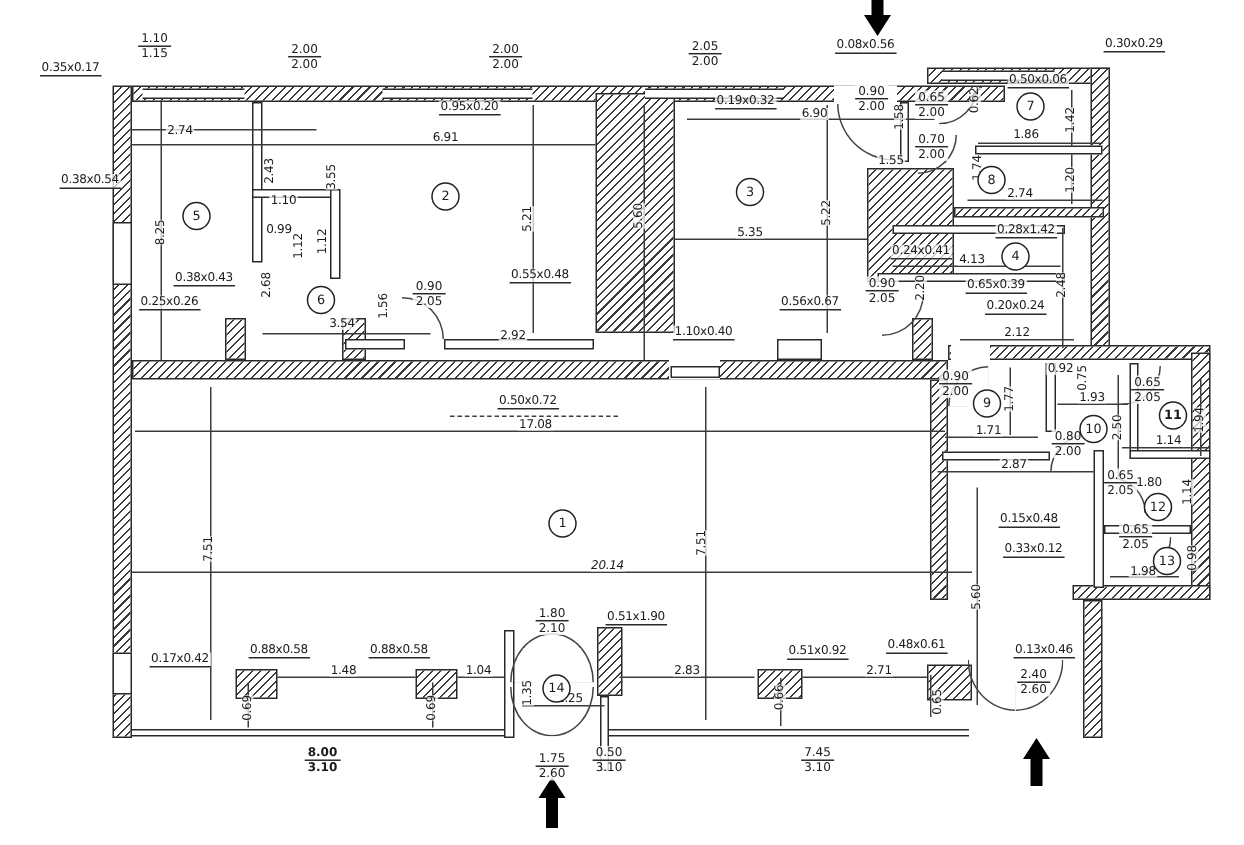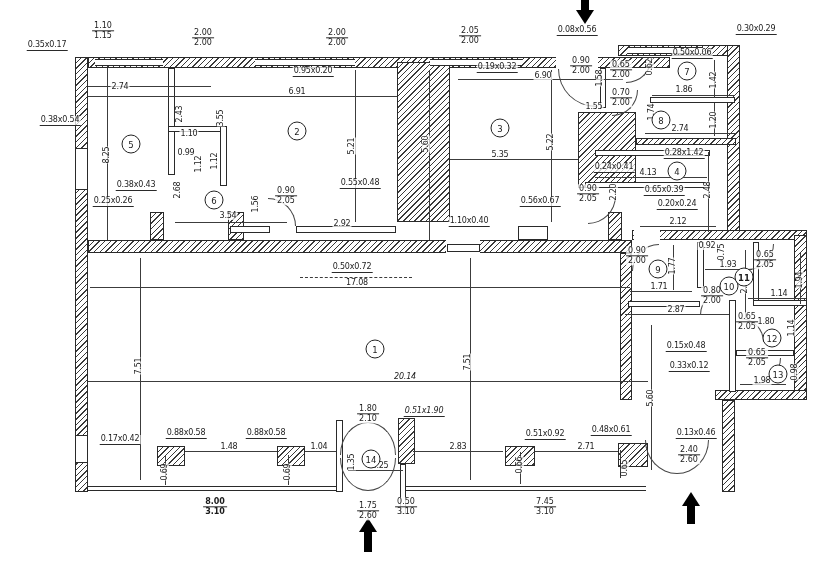--- a/index.html
+++ b/index.html
@@ -200,21 +200,21 @@
   <span class="dim" style="left:676px;top:310px;">2.87</span>
   <span class="dim" style="left:766px;top:322px;">1.80</span>
   <span class="dim u" style="left:686px;top:347px;">0.15x0.48</span>
   <span class="dim u" style="left:689px;top:367px;">0.33x0.12</span>
   <span class="dim" style="left:762px;top:381px;">1.98</span>
   <span class="dim u" style="left:120px;top:440px;">0.17x0.42</span>
   <span class="dim u" style="left:186px;top:434px;">0.88x0.58</span>
   <span class="dim u" style="left:266px;top:434px;">0.88x0.58</span>
   <span class="dim" style="left:229px;top:447px;">1.48</span>
   <span class="dim" style="left:319px;top:447px;">1.04</span>
-  <span class="dim u" style="left:424px;top:412px;font-style:italic;">0.51x1.90</span>
+  <span class="dim u" style="left:424px;top:412px;">0.51x1.90</span>
   <span class="dim" style="left:458px;top:447px;">2.83</span>
   <span class="dim u" style="left:545px;top:435px;">0.51x0.92</span>
   <span class="dim" style="left:586px;top:447px;">2.71</span>
   <span class="dim u" style="left:611px;top:431px;">0.48x0.61</span>
   <span class="dim" style="left:380px;top:466px;">2.25</span>
   <span class="dim u" style="left:696px;top:434px;">0.13x0.46</span>
 
   <span class="vdim" style="left:107px;top:155px;">8.25</span>
   <span class="vdim" style="left:180px;top:114px;">2.43</span>
   <span class="vdim" style="left:221px;top:118px;">3.55</span>
@@ -331,21 +331,21 @@
   <span class="room" style="left:375px;top:349px;">1</span>
   <span class="room" style="left:297px;top:131px;">2</span>
   <span class="room" style="left:500px;top:128px;">3</span>
   <span class="room" style="left:677px;top:171px;">4</span>
   <span class="room" style="left:131px;top:144px;">5</span>
   <span class="room" style="left:214px;top:200px;">6</span>
   <span class="room" style="left:687px;top:71px;">7</span>
   <span class="room" style="left:661px;top:120px;">8</span>
   <span class="room" style="left:658px;top:269px;">9</span>
   <span class="room" style="left:729px;top:286px;">10</span>
-  <span class="room" style="left:744px;top:277px;font-weight:bold;">11</span>
+  <span class="room" style="left:782px;top:277px;font-weight:bold;">11</span>
   <span class="room" style="left:772px;top:338px;">12</span>
   <span class="room" style="left:778px;top:374px;">13</span>
   <span class="room" style="left:371px;top:459px;">14</span>
 
   <div class="stem" style="left:581px;top:0px;width:8px;height:11px;"></div>
   <div class="tri-dn" style="left:576px;top:10px;"></div>
   <div class="tri-up" style="left:359px;top:518px;"></div>
   <div class="stem" style="left:364px;top:532px;width:8px;height:20px;"></div>
   <div class="tri-up" style="left:682px;top:492px;"></div>
   <div class="stem" style="left:687px;top:506px;width:8px;height:18px;"></div>

